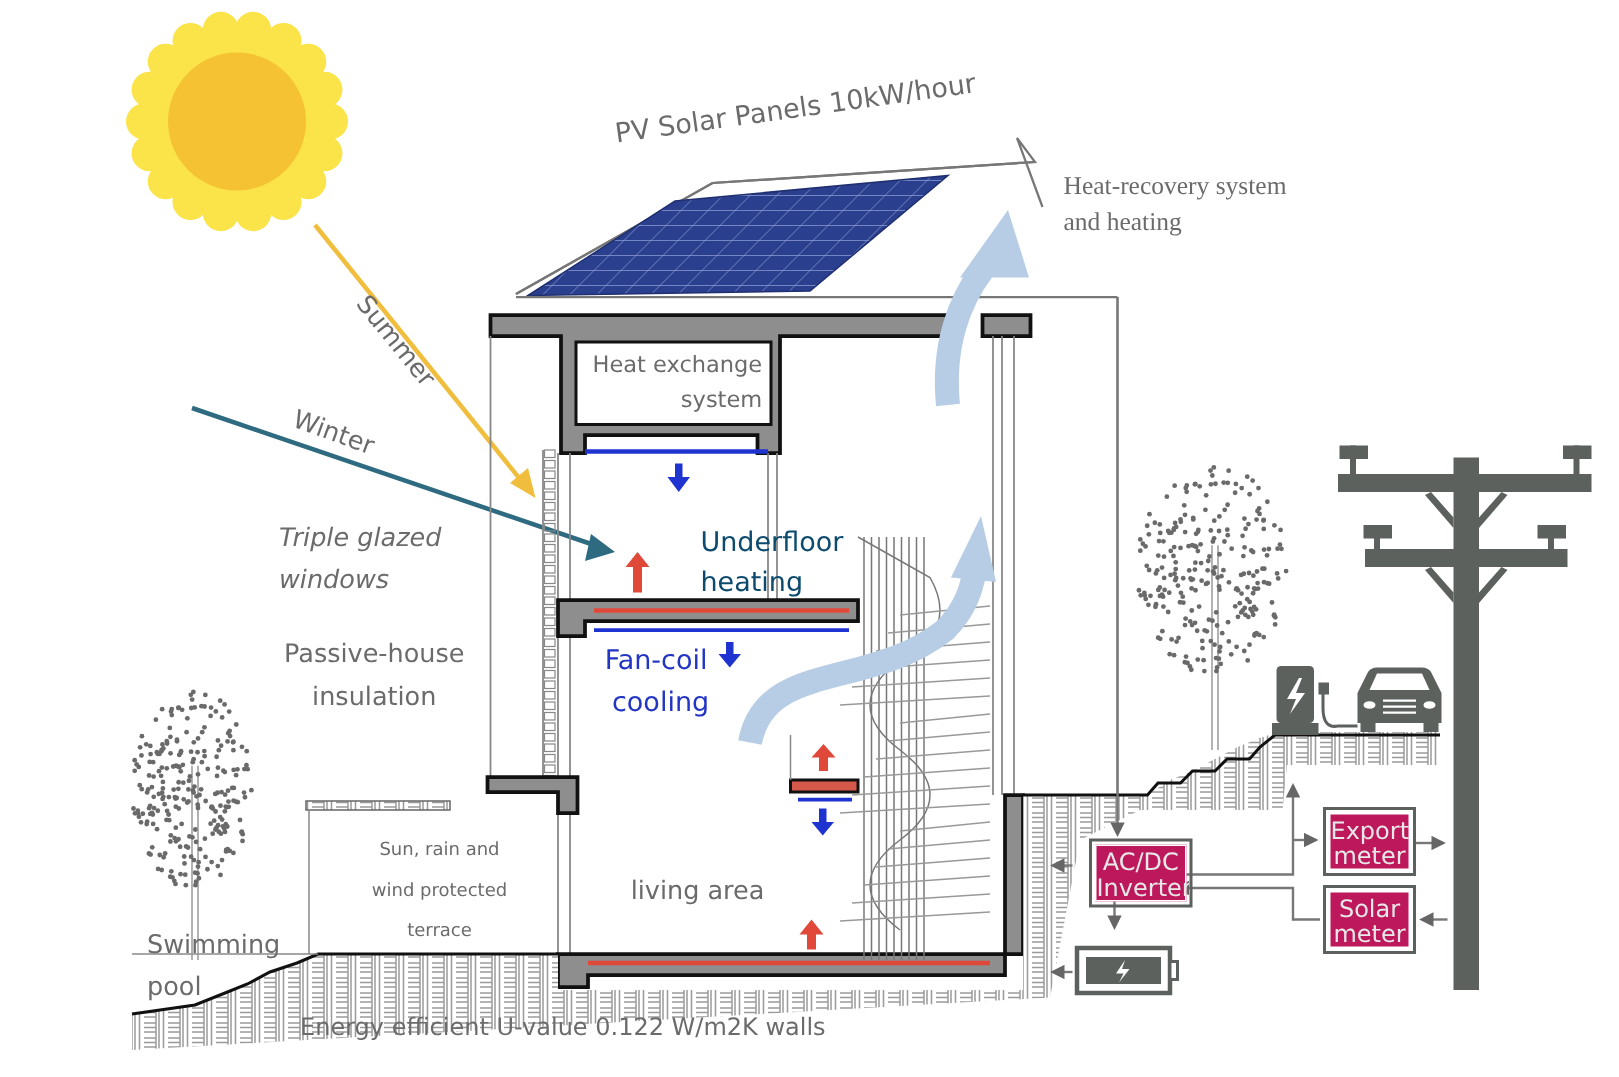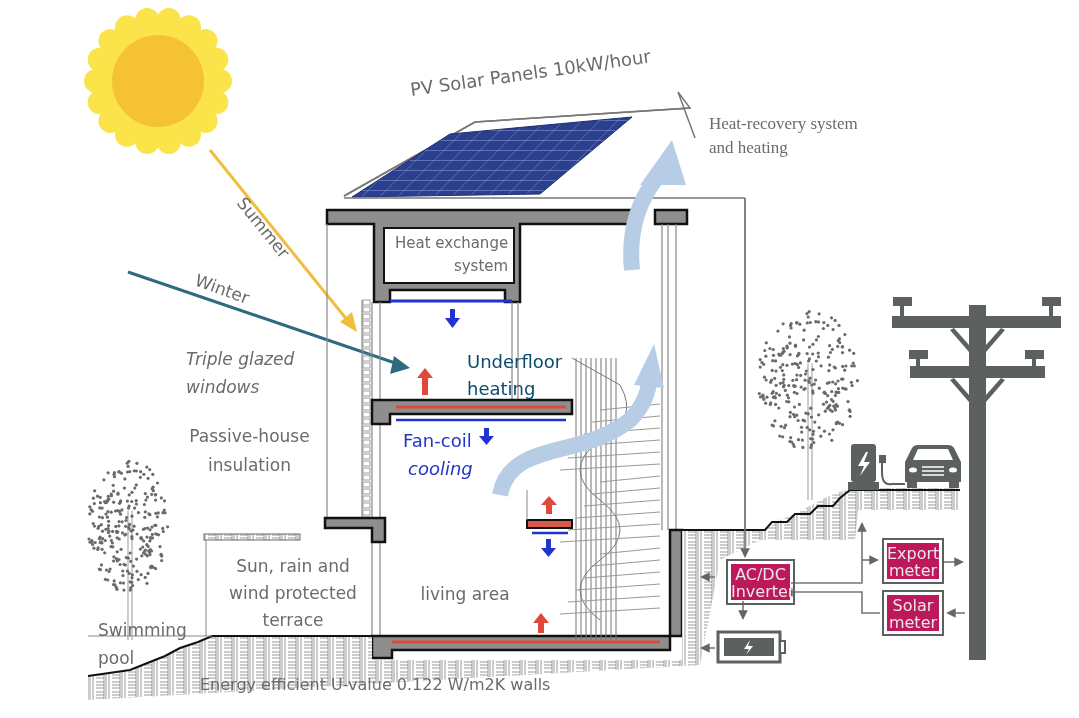--- a/index.html
+++ b/index.html
@@ -811,24 +811,24 @@
   <div>windows</div>
 </div>
 
 <div class="lbl right" style="left:186px;top:422px;width:127px;font-size:17px;line-height:29px;">
   <div>Passive-house</div>
   <div>insulation</div>
 </div>
 
 <div class="lbl blue" style="left:402px;top:427px;font-size:18px;line-height:28px;text-align:center;">
   <div>Fan-coil</div>
-  <div style="padding-left:6px;font-style:italic;">cooling</div>
-</div>
-
-<div class="lbl center" style="left:218px;top:553px;width:150px;font-size:17px;line-height:27px;">
+  <div style="padding-left:6px;">cooling</div>
+</div>
+
+<div class="lbl center" style="left:218px;top:553px;width:150px;font-size:12px;line-height:27px;">
   <div>Sun, rain and</div>
   <div>wind protected</div>
   <div>terrace</div>
 </div>
 
 <div class="lbl center" style="left:400px;top:581px;width:130px;font-size:17px;line-height:27px;">
   <div>living area</div>
 </div>
 
 <div class="lbl" style="left:98px;top:616px;font-size:17px;line-height:28px;">

